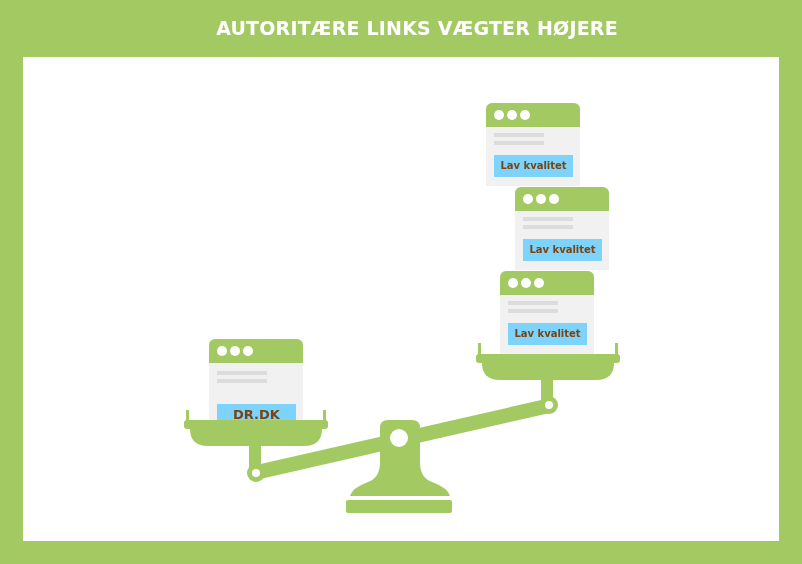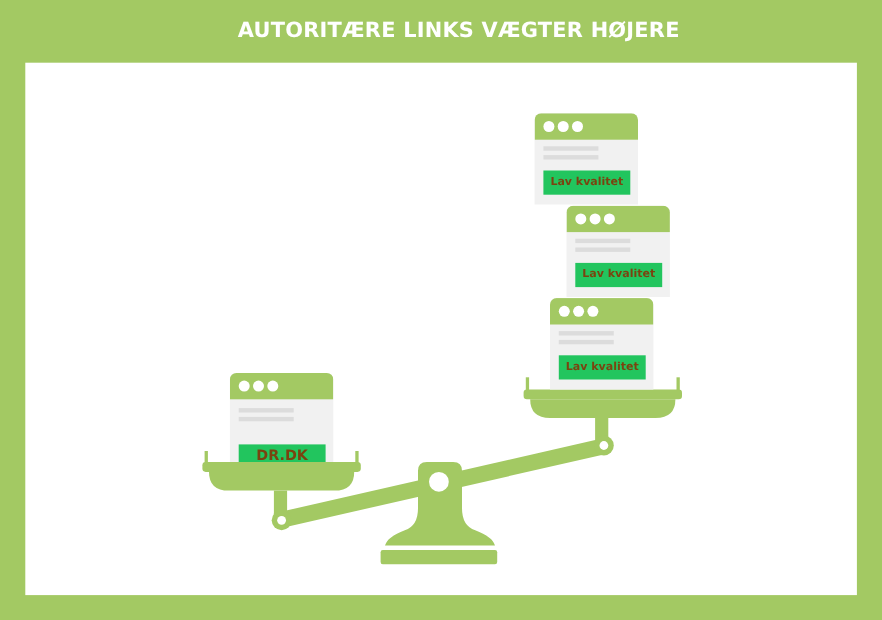--- a/index.html
+++ b/index.html
@@ -4,21 +4,21 @@
 <style>
   html,body{margin:0;padding:0;}
   body{width:802px;height:564px;background:#a3c963;position:relative;overflow:hidden;font-family:"DejaVu Sans","Liberation Sans",sans-serif;}
   .title{position:absolute;left:0;top:0;width:802px;height:57px;line-height:57px;text-align:center;color:#ffffff;font-size:19px;font-weight:600;letter-spacing:0.2px;padding-left:16px;}
   .panel{position:absolute;left:23px;top:57px;width:756px;height:484px;background:#ffffff;}
   svg.scene{position:absolute;left:0;top:0;}
   .card{position:absolute;width:94px;background:#f1f1f1;border-radius:6px 6px 0 0;overflow:hidden;}
   .card .bar{height:24px;background:#a3c963;position:relative;}
   .card .dot{position:absolute;top:7px;width:10px;height:10px;border-radius:50%;background:#fff;}
   .card .line{position:absolute;left:8px;height:4px;background:#dcdcdc;}
-  .card .label{position:absolute;left:8px;width:79px;height:22px;background:#22c55e;color:#7a4310;font-weight:700;text-align:center;line-height:22px;}
+  .card .label{position:absolute;left:8px;width:79px;height:22px;background:#7dd3fc;color:#7a4310;font-weight:700;text-align:center;line-height:22px;}
 </style>
 </head>
 <body>
 
 <div class="title">AUTORITÆRE LINKS VÆGTER HØJERE</div>
 <div class="panel"></div>
 
 <svg class="scene" width="802" height="564" viewBox="0 0 802 564">
   <g fill="#a3c963">
 

